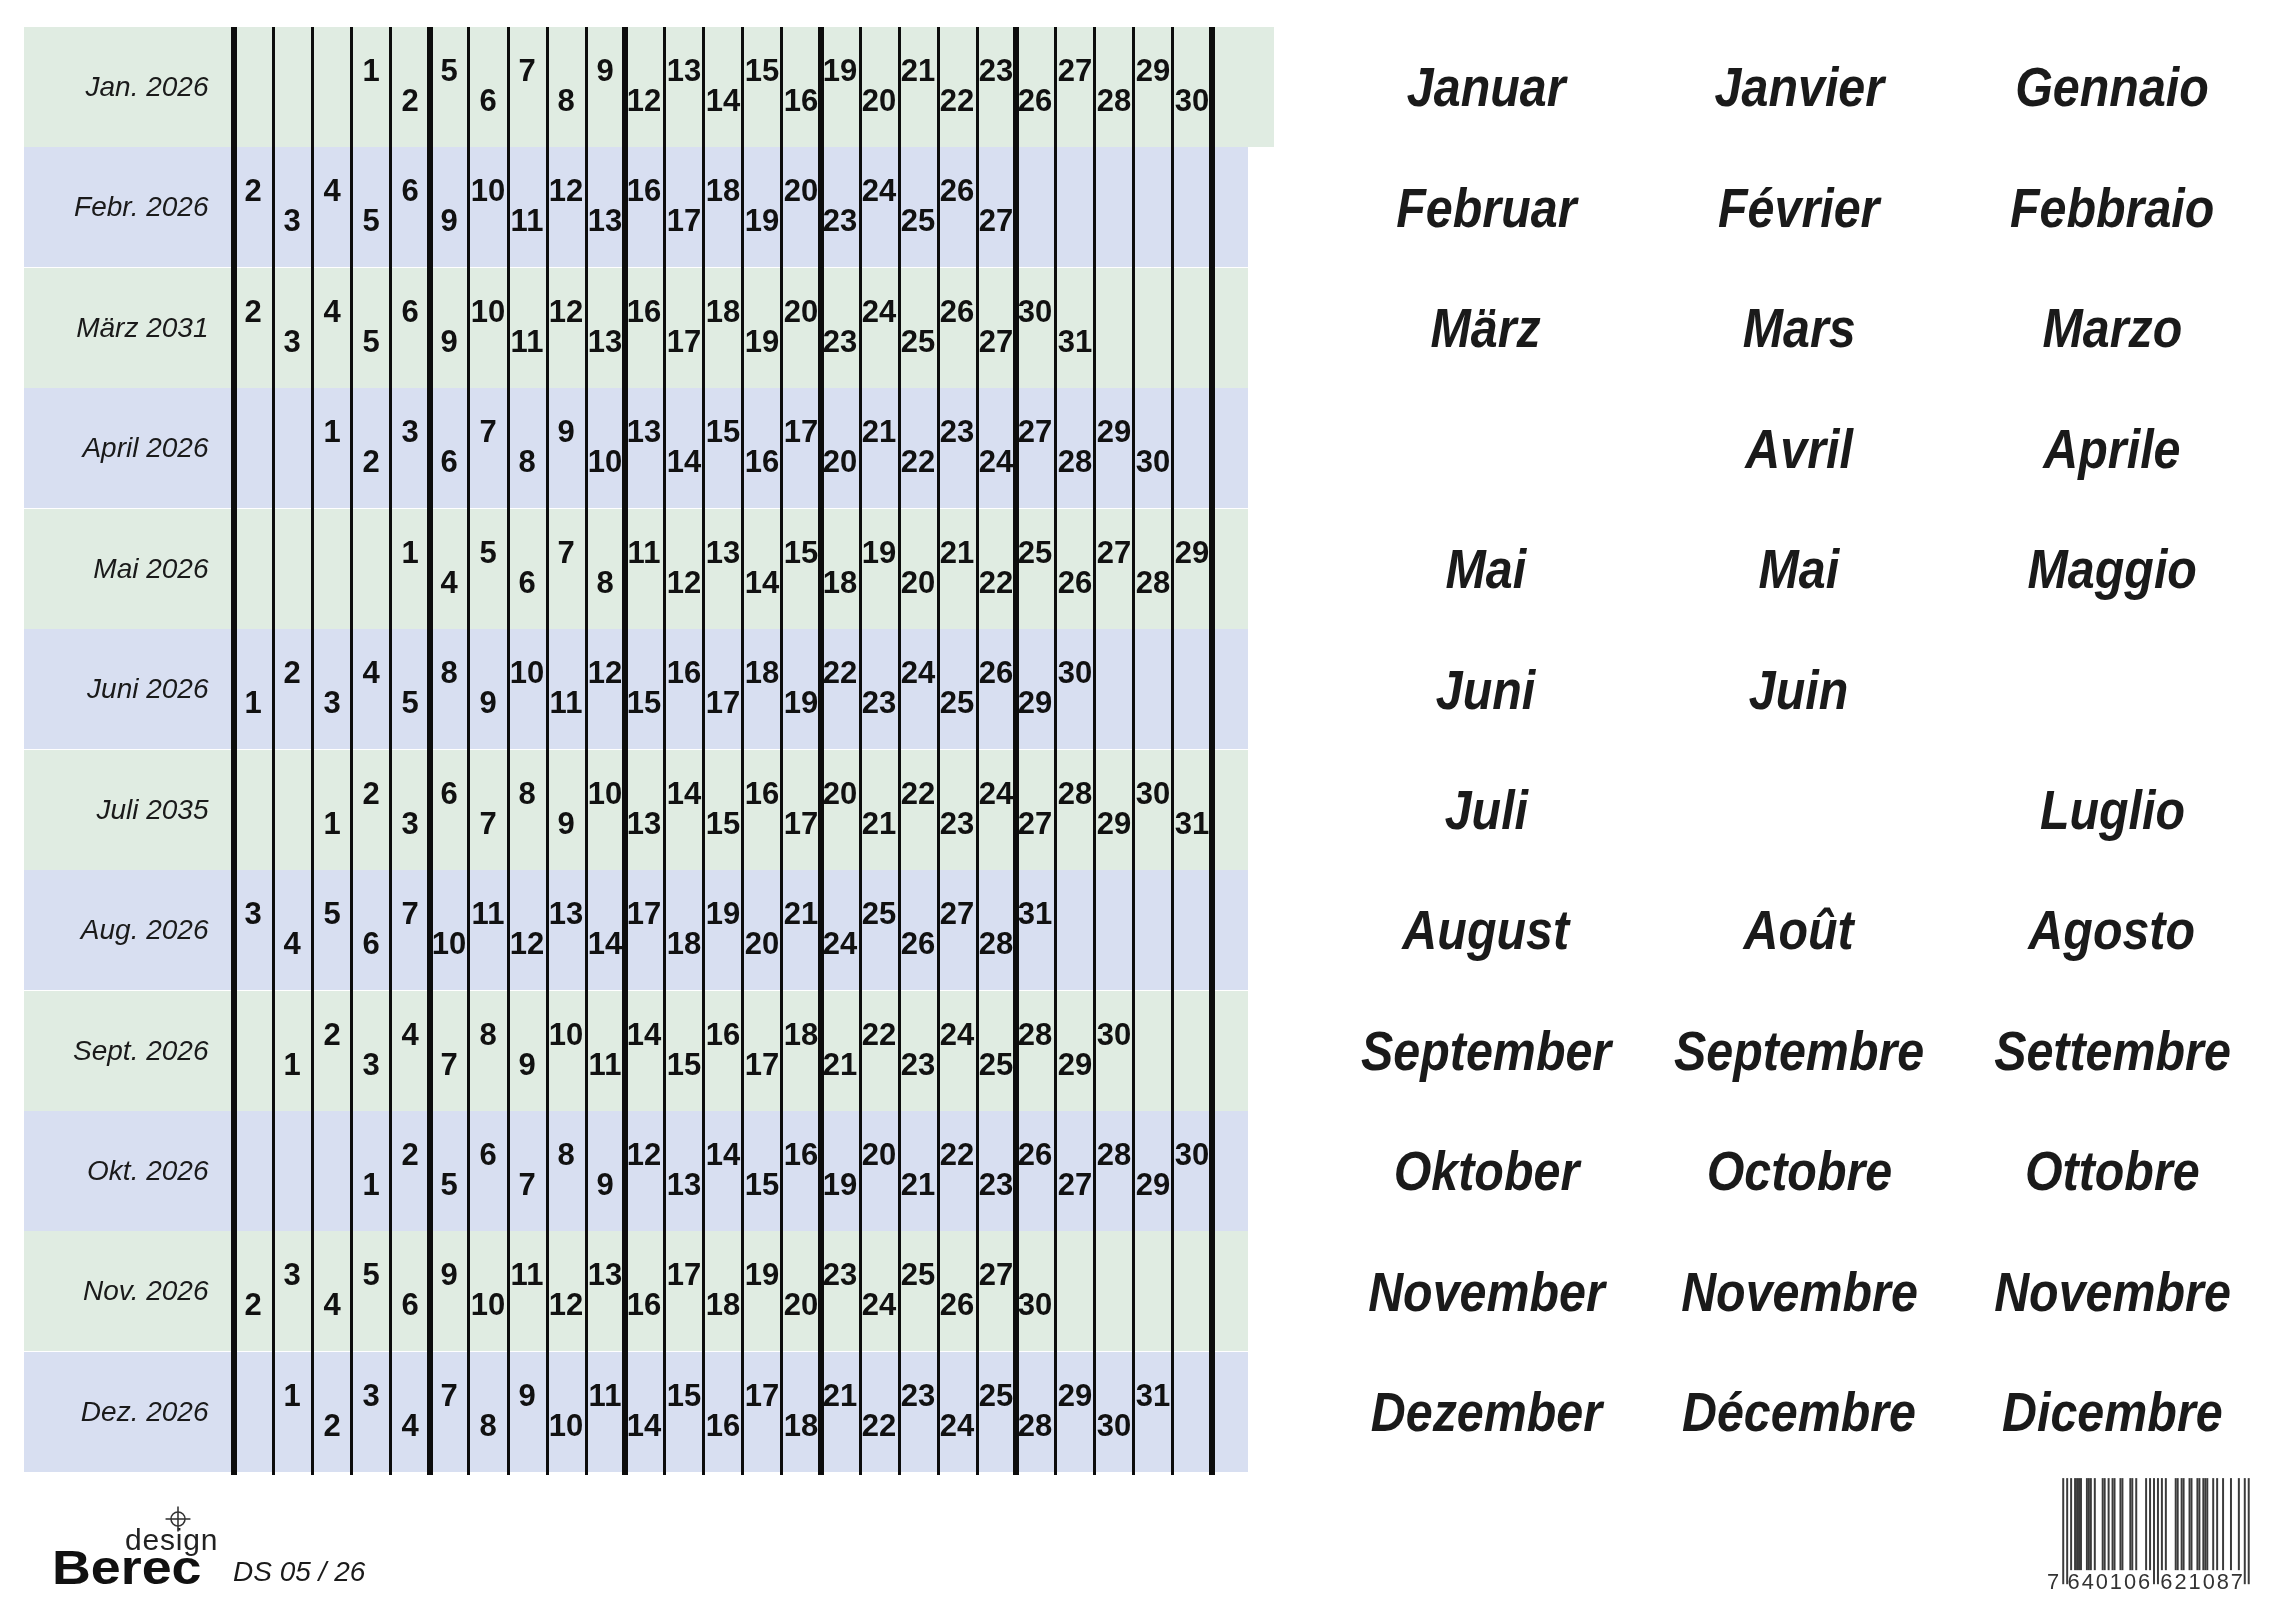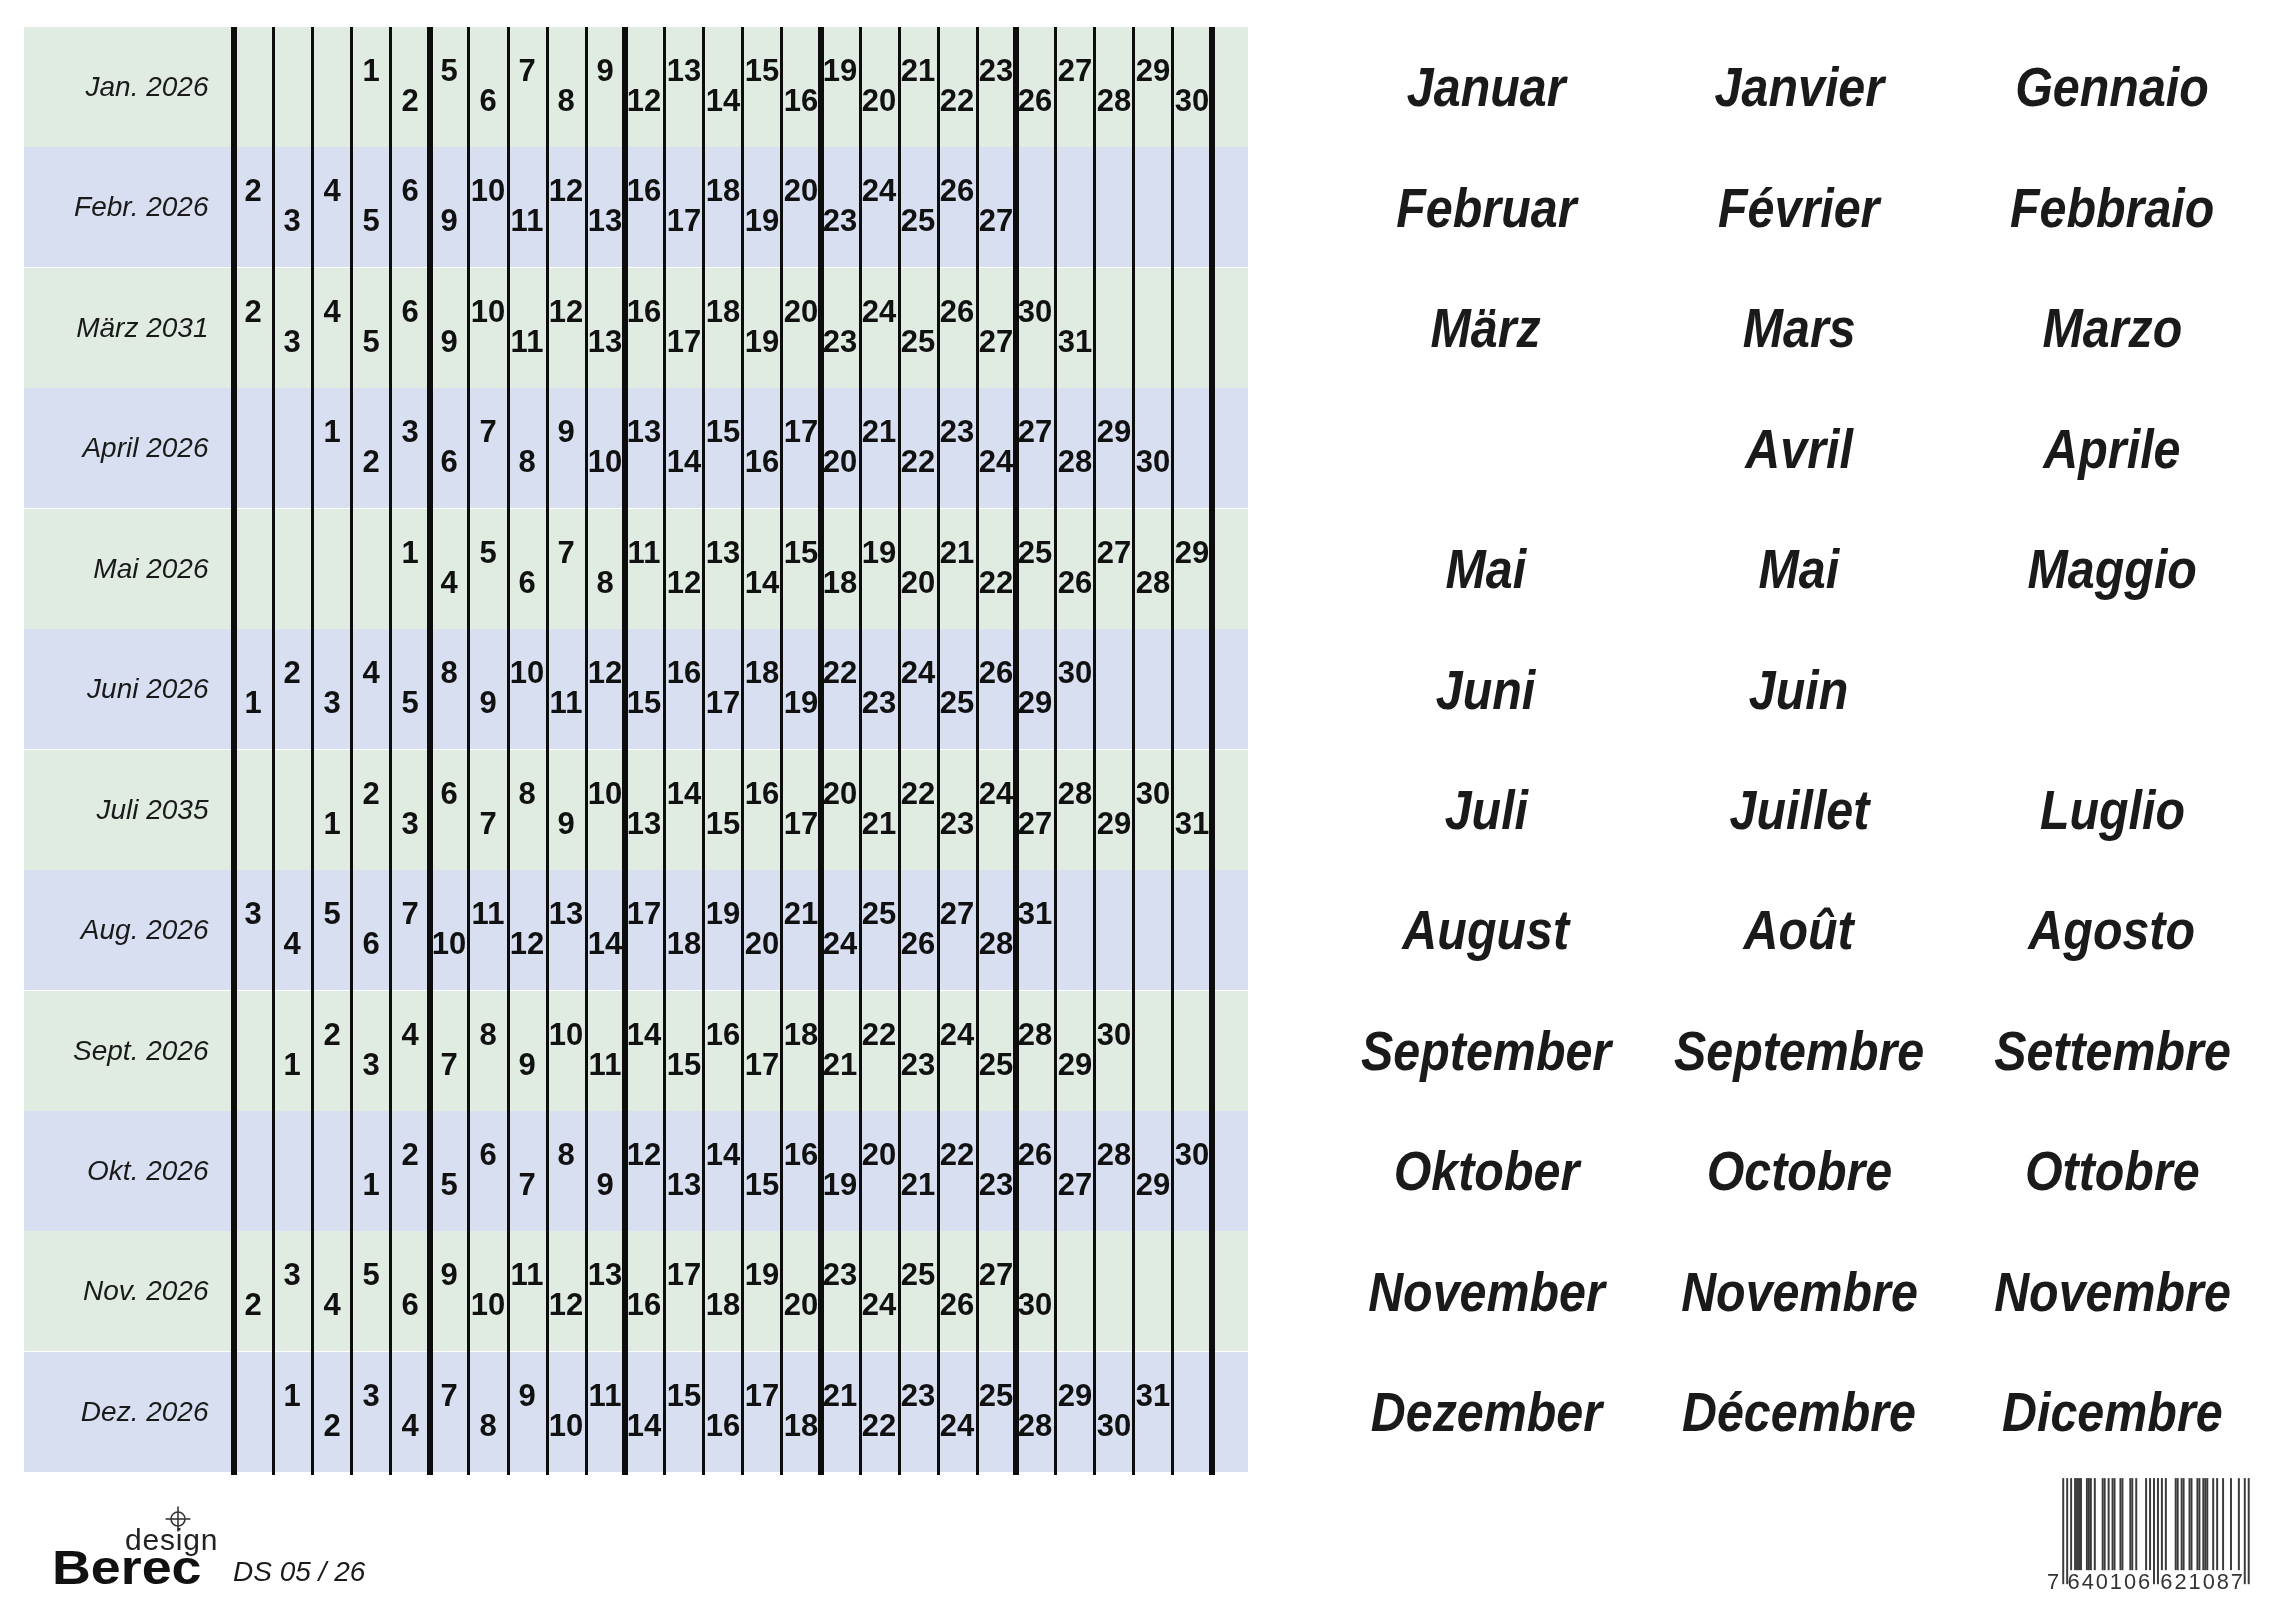--- a/index.html
+++ b/index.html
@@ -38,21 +38,21 @@
   .edition-code{position:absolute;left:233px;top:1558px;font-size:28px;line-height:28px;
                 font-style:italic;color:#1a1a1a;white-space:pre;}
   .barcode-wrap{position:absolute;left:2048px;top:1475px;width:211px;height:117px;background:#ffffff;}
 </style>
 </head>
 <body>
 
 <div class="page">
 
   <div class="calendar-grid">
-      <div class="month-row" style="top: 0px; background: rgb(224, 236, 226);">
+      <div class="month-row" style="top: 0px; background: rgb(224, 236, 226); padding-left: 26px;">
         <div class="row-label">Jan. 2026</div>
         <span class="day up" style="left: 328px;">1</span>
         <span class="day down" style="left: 367px;">2</span>
         <span class="day up" style="left: 406px;">5</span>
         <span class="day down" style="left: 445px;">6</span>
         <span class="day up" style="left: 484px;">7</span>
         <span class="day down" style="left: 523px;">8</span>
         <span class="day up" style="left: 562px;">9</span>
         <span class="day down" style="left: 601px;">12</span>
         <span class="day up" style="left: 641px;">13</span>
@@ -381,21 +381,20 @@
       <div class="mname col-fr" style="top: 268px;"><span>Mars</span></div>
       <div class="mname col-it" style="top: 268px;"><span>Marzo</span></div>
       <div class="mname col-fr" style="top: 389px;"><span>Avril</span></div>
       <div class="mname col-it" style="top: 389px;"><span>Aprile</span></div>
       <div class="mname col-de" style="top: 509px;"><span>Mai</span></div>
       <div class="mname col-fr" style="top: 509px;"><span>Mai</span></div>
       <div class="mname col-it" style="top: 509px;"><span>Maggio</span></div>
       <div class="mname col-de" style="top: 630px;"><span>Juni</span></div>
       <div class="mname col-fr" style="top: 630px;"><span>Juin</span></div>
       <div class="mname col-de" style="top: 750px;"><span>Juli</span></div>
-      <div class="mname col-fr" style="top: 750px;"><span>Juillet</span></div>
       <div class="mname col-it" style="top: 750px;"><span>Luglio</span></div>
       <div class="mname col-de" style="top: 870px;"><span>August</span></div>
       <div class="mname col-fr" style="top: 870px;"><span>Août</span></div>
       <div class="mname col-it" style="top: 870px;"><span>Agosto</span></div>
       <div class="mname col-de" style="top: 991px;"><span>September</span></div>
       <div class="mname col-fr" style="top: 991px;"><span>Septembre</span></div>
       <div class="mname col-it" style="top: 991px;"><span>Settembre</span></div>
       <div class="mname col-de" style="top: 1111px;"><span>Oktober</span></div>
       <div class="mname col-fr" style="top: 1111px;"><span>Octobre</span></div>
       <div class="mname col-it" style="top: 1111px;"><span>Ottobre</span></div>

